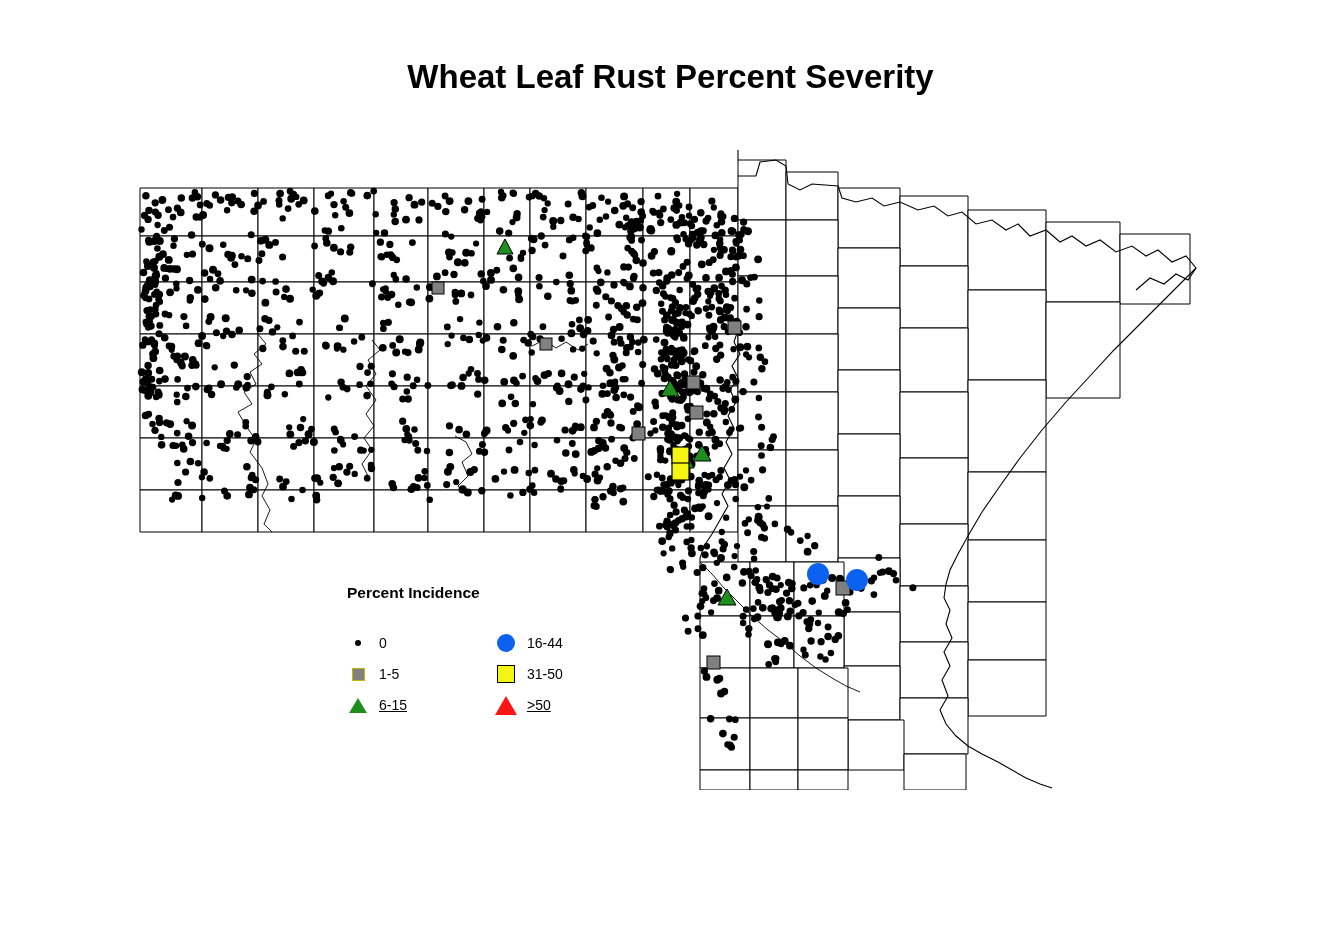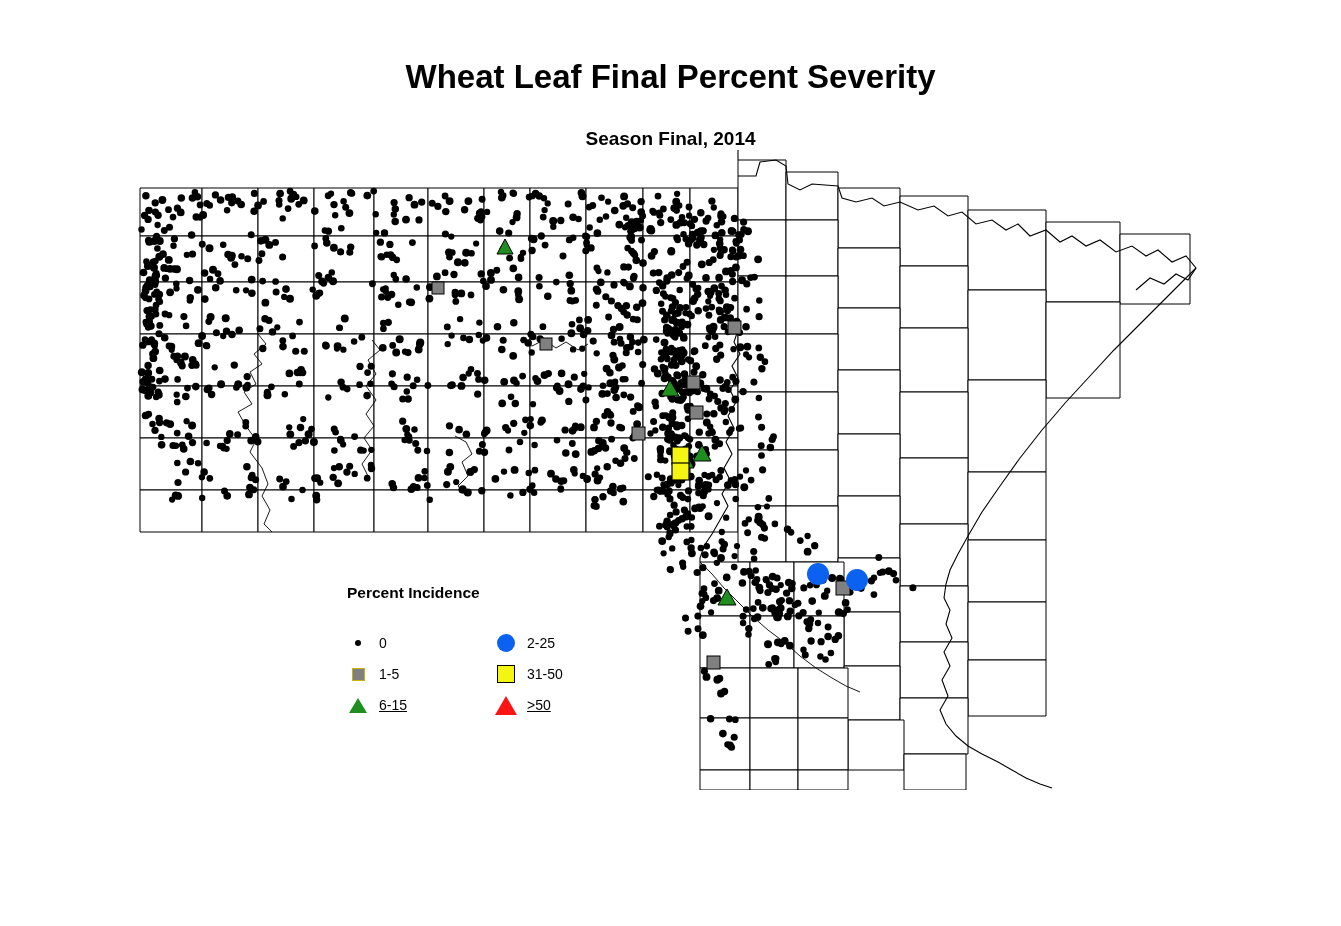--- a/index.html
+++ b/index.html
@@ -47,22 +47,21 @@
   .sym-tri-green{width:0;height:0;border-left:9px solid transparent;border-right:9px solid transparent;border-bottom:15px solid #1e8f1e;}
   .sym-circ-blue{width:18px;height:18px;border-radius:50%;background:#0b62f0;}
   .sym-sq-yellow{width:18px;height:18px;background:#f5f513;border:1.6px solid #000;box-sizing:border-box;}
   .sym-tri-red{width:0;height:0;border-left:11px solid transparent;border-right:11px solid transparent;border-bottom:19px solid #fa1414;}
 </style>
 </head>
 <body>
 
 <div id="page">
 
-  <div class="title">Wheat Leaf Final Percent Severity</div>
-  <div class="subtitle">Season Final, 2014</div>
+  <div class="title">Wheat Leaf Rust Percent Severity</div>
 
   <div id="map-wrap">
   <svg id="map" viewBox="0 0 1341 640" xmlns="http://www.w3.org/2000/svg">
 
     <g>
 
       <g class="county">
 
         <rect x="140" y="38" width="62" height="48"></rect>
         <rect x="202" y="38" width="56" height="48"></rect>
@@ -1841,21 +1840,21 @@
         <span class="sw">
             <span class="sym-tri-green"></span>
           </span>
         <span class="lb">6-15</span>
       </div>
 
       <div class="legend-item li-c1 li-r0">
         <span class="sw">
             <span class="sym-circ-blue"></span>
           </span>
-        <span class="lb">2-25</span>
+        <span class="lb">16-44</span>
       </div>
 
       <div class="legend-item li-c1 li-r1">
         <span class="sw">
             <span class="sym-sq-yellow"></span>
           </span>
         <span class="lb">31-50</span>
       </div>
 
       <div class="legend-item li-c1 li-r2">

